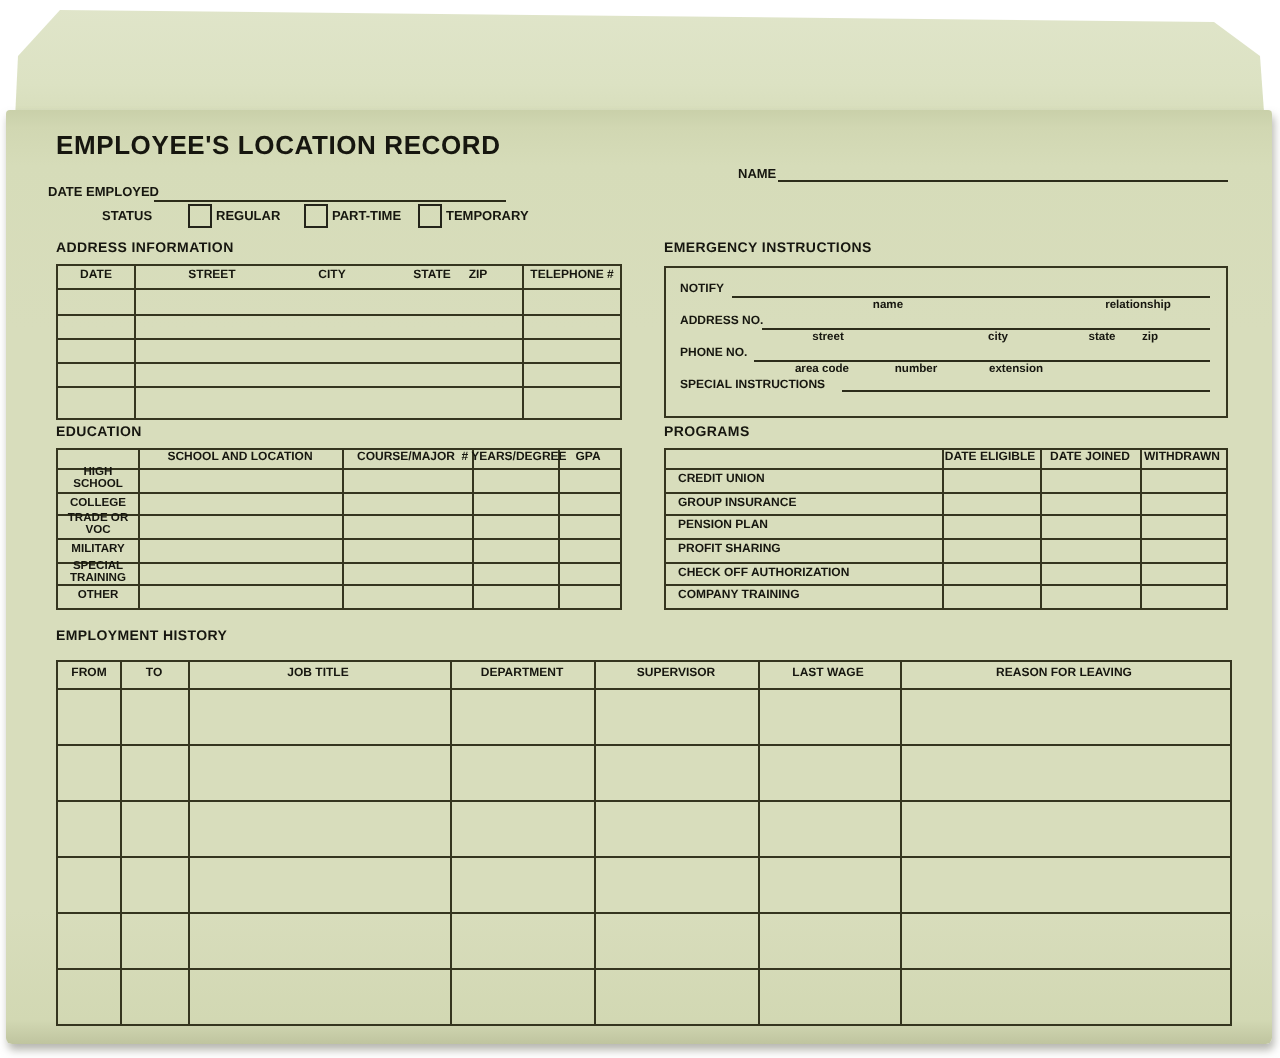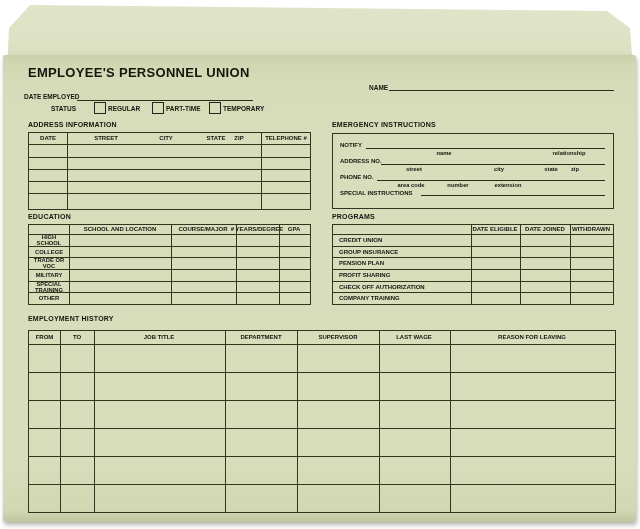--- a/index.html
+++ b/index.html
@@ -35,21 +35,21 @@
   .chk  { position:absolute; width:10px; height:10px; border:1px solid #24241a; background:transparent; }
   .rowlbl { line-height:1.1; }
 </style>
 </head>
 <body>
 
 <div id="page">
   <div id="flap"></div>
   <div id="front"></div>
 
-  <div class="lbl t13" style="left:28px; top:65px;">EMPLOYEE'S PERSONNEL UNION</div>
+  <div class="lbl t13" style="left:28px; top:65px;">EMPLOYEE'S LOCATION RECORD</div>
 
   <div class="lbl t65" style="left:369px; top:84px;">NAME</div>
   <div class="fill-line" style="left:389px; top:90px; width:225px;"></div>
 
   <div class="lbl t65" style="left:24px; top:93px;">DATE EMPLOYED</div>
   <div class="fill-line" style="left:77px; top:100px; width:176px;"></div>
 
   <div class="lbl t65" style="left:51px; top:105px;">STATUS</div>
   <div class="chk" style="left:94px; top:102px;"></div>
   <div class="lbl t65" style="left:108px; top:105px;">REGULAR</div>

